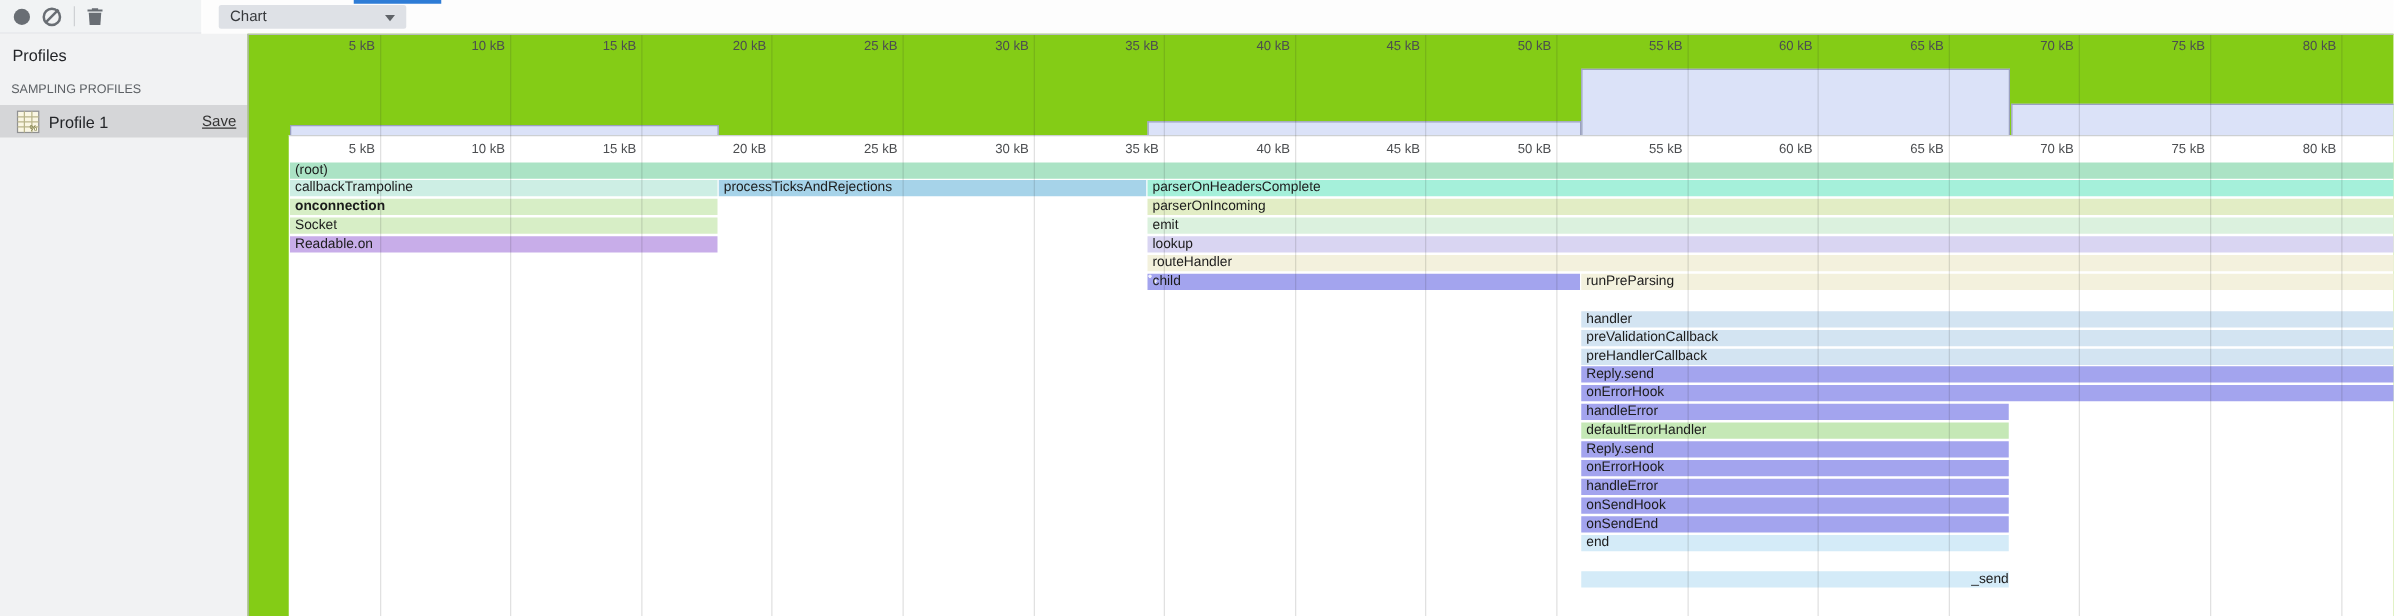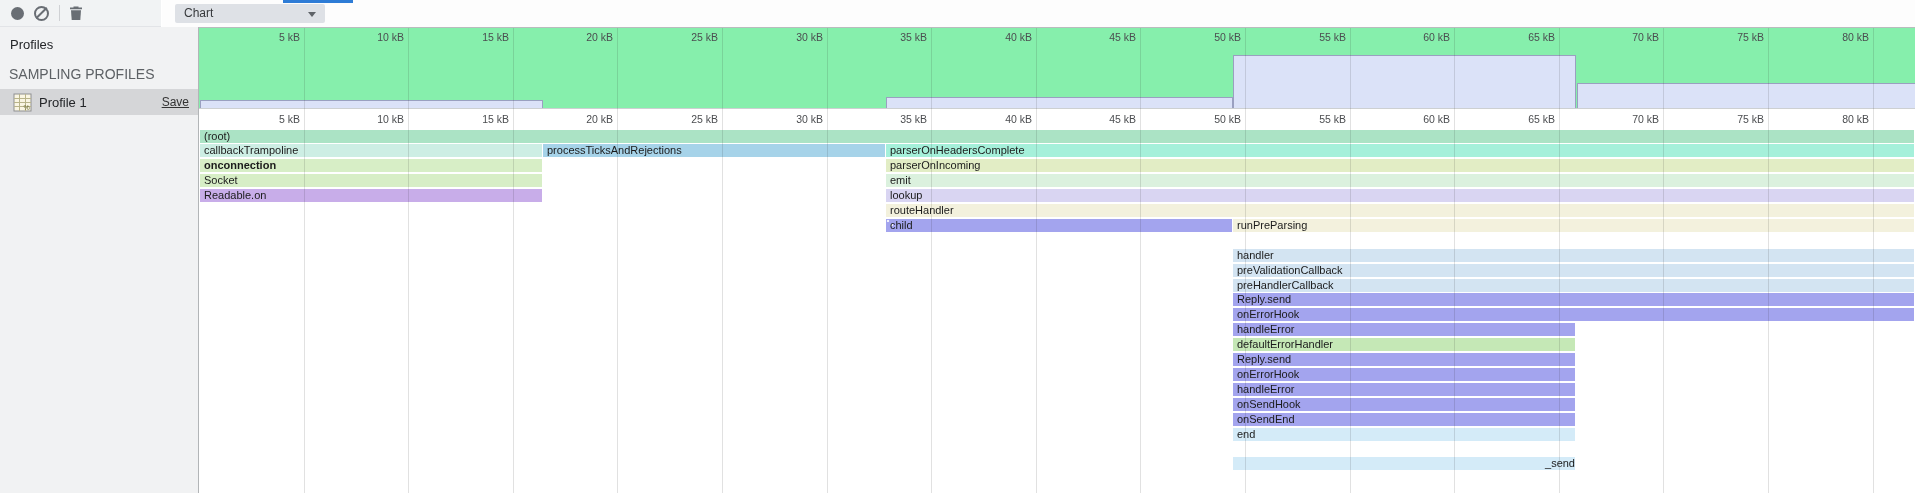--- a/index.html
+++ b/index.html
@@ -19,30 +19,30 @@
   .toolbar-right{position:absolute;left:162px;top:0;right:0;height:27px;background:#fdfdfd;}
   .tab-indicator{position:absolute;left:121px;top:0;width:70px;height:3px;background:#2e7cd6;}
   .dropdown{position:absolute;left:13px;top:4px;width:150px;height:19px;background:#dee1e6;border-radius:2px;
             font-size:12px;color:#37393c;line-height:19px;padding-left:9px;box-sizing:border-box;cursor:pointer;}
   .dropdown .caret{position:absolute;right:9px;top:7.5px;width:0;height:0;border-left:4px solid transparent;
             border-right:4px solid transparent;border-top:5px solid #5f6368;}
 
   
   .sidebar{position:absolute;left:0;top:27px;width:198px;bottom:0;background:#f1f2f3;}
   .sidebar-title{margin:10px 0 0 10px;font-size:13px;color:#232528;}
-  .sidebar-section{margin:14px 0 7px 9px;font-size:14px;color:#5d6165;}
+  .sidebar-section{margin:14px 0 7px 9px;font-size:10px;color:#5d6165;}
   .profile-row{height:26px;background:#d5d6d8;display:flex;align-items:center;cursor:pointer;}
   .profile-row .p-icon{margin-left:13px;flex:none;display:block;}
   .profile-row .p-name{margin-left:7px;font-size:13px;color:#232528;}
   .profile-row .p-save{margin-left:auto;margin-right:9px;font-size:12px;color:#333;
                        text-decoration:underline;cursor:pointer;}
 
   
-  .pane{position:absolute;left:198px;top:27px;right:0;bottom:0;background:#86efac;
-        border-top:1px solid #b9bcbe;border-left:1px solid #b2b5b7;box-sizing:border-box;}
+  .pane{position:absolute;left:198px;top:27px;right:0;bottom:0;background:#84cc16;
+        border-top:1px solid #b9bcbe;border-left:1px solid #b2b5b7;box-sizing:border-box;padding-left:32px;}
   .ruler1{position:relative;height:18px;}
   .overview{position:relative;height:62px;cursor:pointer;}
   .ov-step{position:absolute;background:#dbe2f8;border:1px solid #9aa0c0;border-bottom:none;box-sizing:border-box;}
   .ruler2{position:relative;height:20px;border-top:1px solid #cdd0d2;box-sizing:border-box;background:#fff;}
   .flame{position:relative;height:365px;background:#fff;}
   .bar{position:absolute;height:13px;font-size:11px;line-height:13px;color:#1b1b1b;
        white-space:nowrap;overflow:hidden;padding-left:4px;box-sizing:border-box;cursor:pointer;}
   .bar.textured{background-image:
       radial-gradient(circle at 2px 2px, rgba(255,255,255,.85) 1.1px, transparent 1.6px),
       radial-gradient(circle at 6px 6px, rgba(255,255,255,.85) 1.1px, transparent 1.6px);

